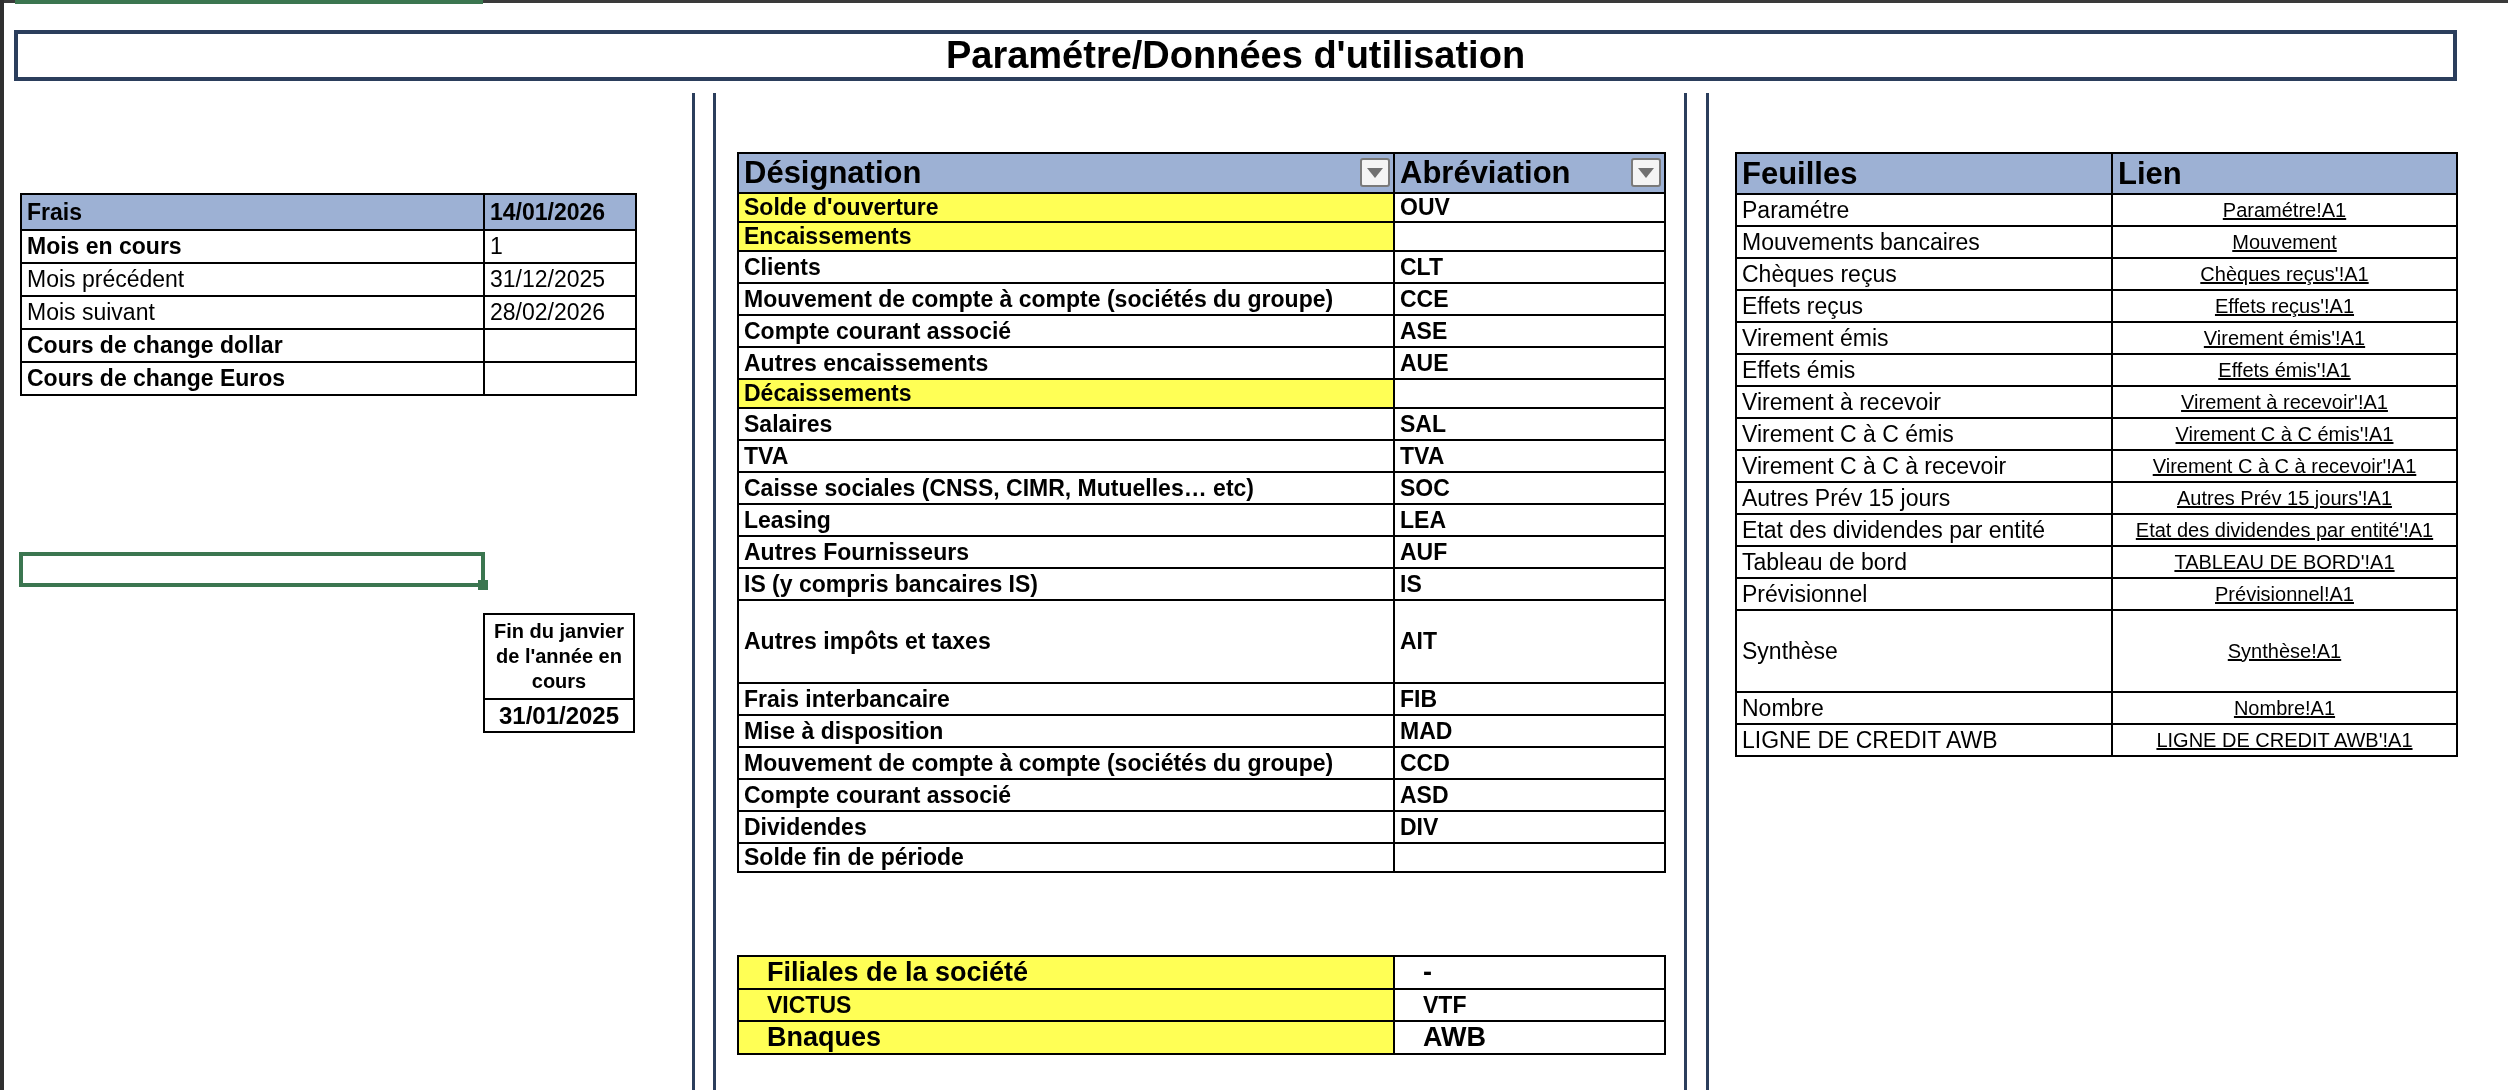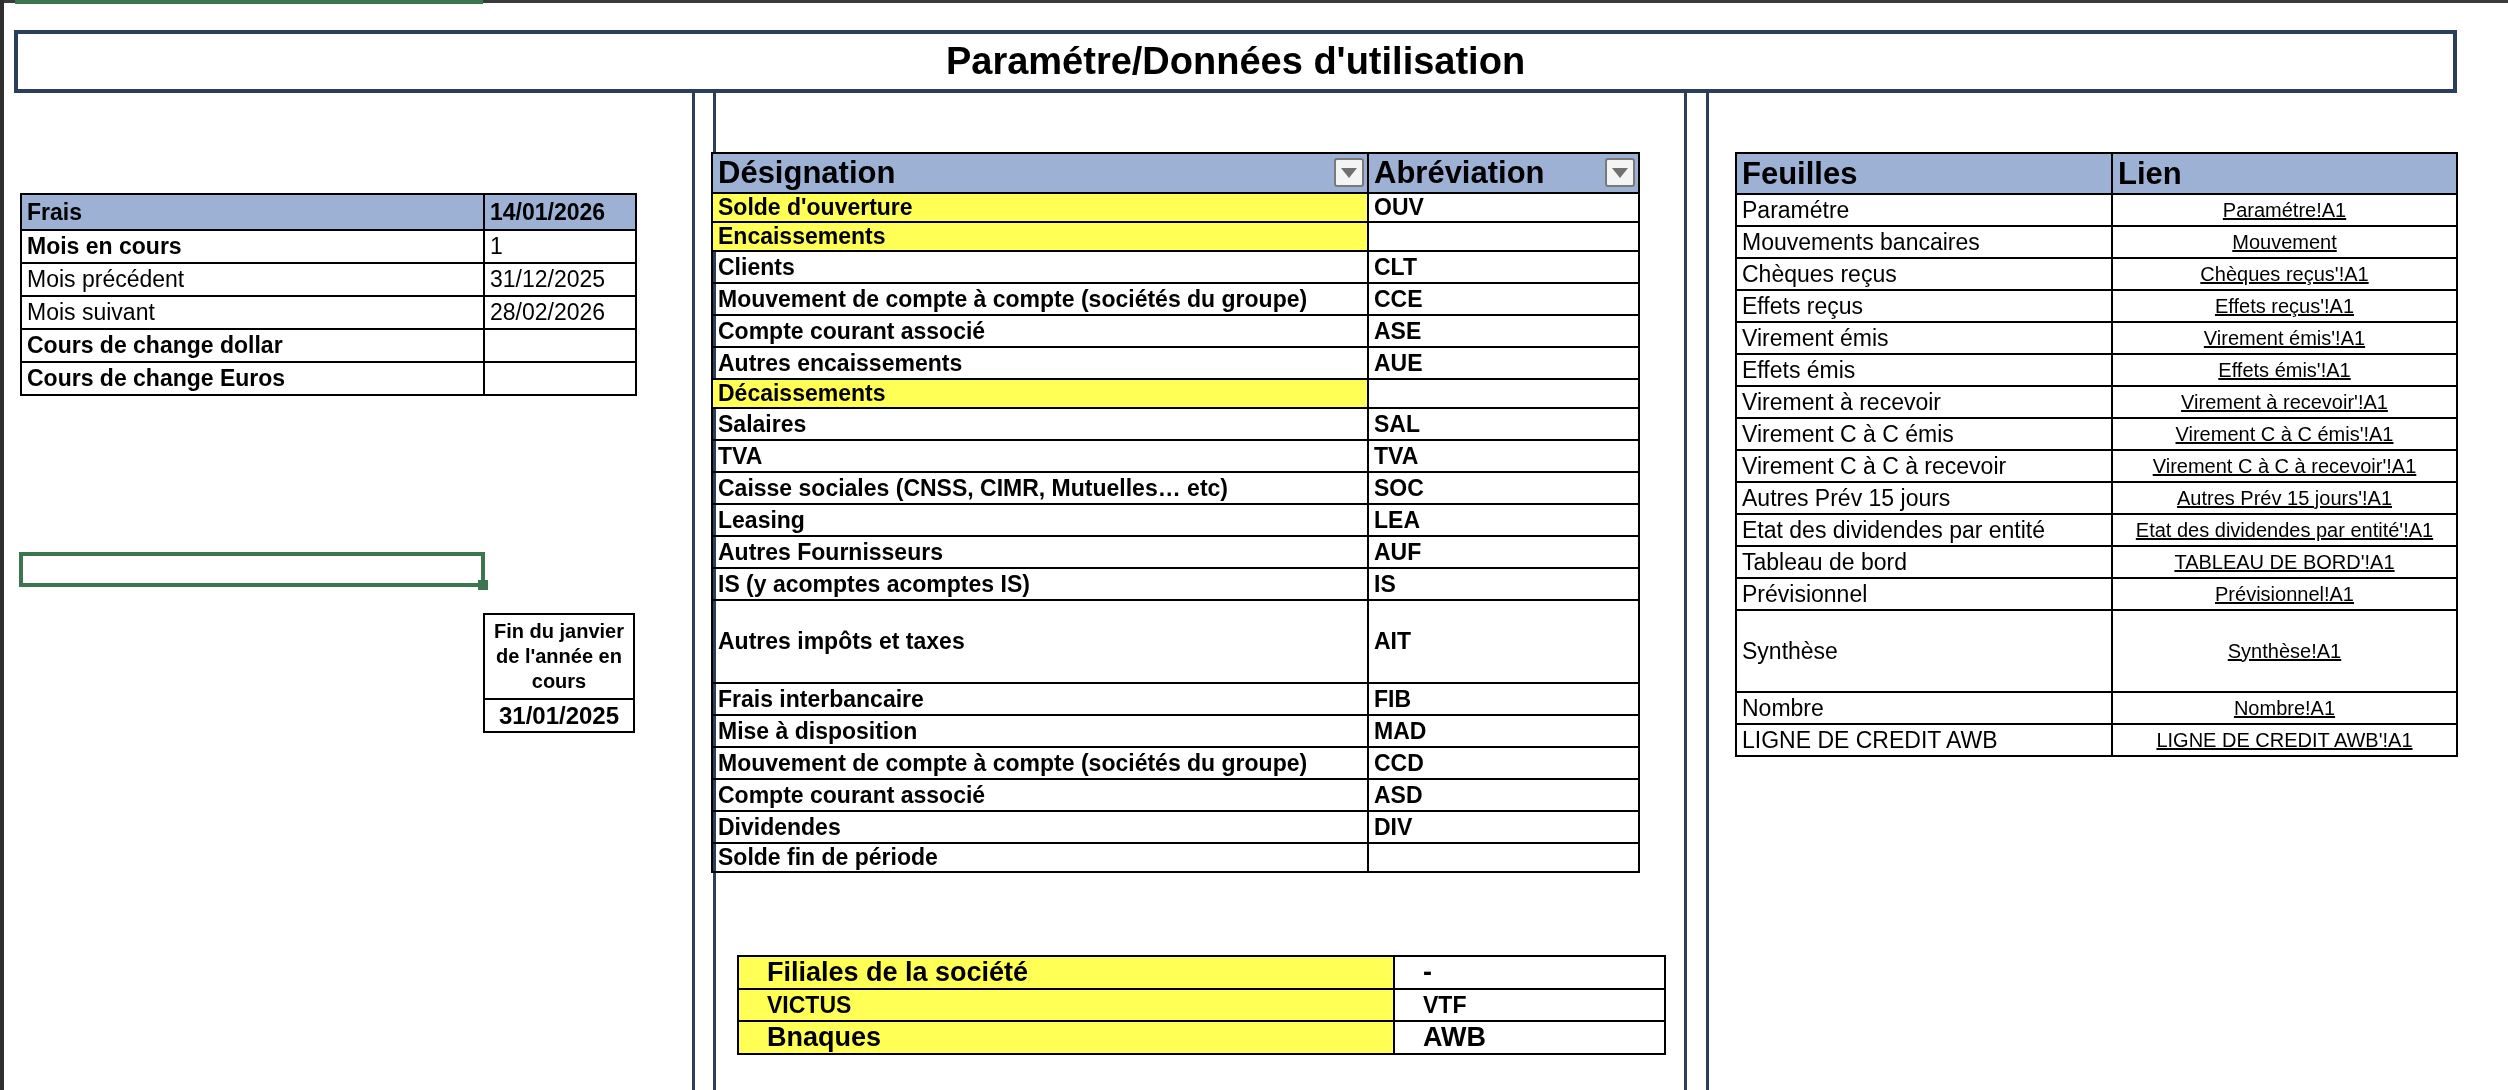--- a/index.html
+++ b/index.html
@@ -9,21 +9,21 @@
     font-family:"Liberation Sans", sans-serif;
     color:#000;
   }
   .abs { position:absolute; box-sizing:border-box; }
   
   #top-strip { left:0; top:0; width:2508px; height:3px; background:#3a3a3a; }
   #top-strip-sel { left:15px; top:0; width:468px; height:4px; background:#3b7650; }
   #left-gutter { left:0; top:0; width:4px; height:1090px; background:#2f2f2f; }
 
   #title-box {
-    left:14px; top:30px; width:2443px; height:63px;
+    left:14px; top:30px; width:2443px; height:51px;
     border:4px solid #2b3e5c; display:flex; align-items:center; justify-content:center;
     font-weight:bold; font-size:38px;
   }
   .vline { width:3px; background:#2b3e5c; top:93px; height:997px; }
 
   table { border-collapse:collapse; position:absolute; table-layout:fixed; }
   td { border:2px solid #000; padding:0 5px; box-sizing:border-box; white-space:nowrap; overflow:hidden; }
   .hdr td { background:#9db1d4; font-weight:bold; }
   .yellow { background:#ffff55; }
   .b { font-weight:bold; }
@@ -38,21 +38,21 @@
   #fin-janvier-table td { text-align:center; font-weight:bold; }
   #fin-janvier-label { height:85px; font-size:20px; line-height:25px; white-space:normal !important; padding:0 2px !important; }
   #fin-janvier-value { height:33px; font-size:24px; }
 
   #selected-cell {
     left:19px; top:552px; width:466px; height:35px; border:4px solid #3b7650;
   }
   #selected-cell-handle { left:478px; top:580px; width:10px; height:10px; background:#3b7650; }
 
   
-  #designation-table { left:711px; top:152px; width:927px; }
+  #designation-table { left:737px; top:152px; width:927px; }
   #designation-table td { height:32px; font-size:23px; font-weight:bold; }
   #designation-table .hdr td { height:40px; font-size:31px; position:relative; }
   #designation-table .big td { height:20px; font-size:23px; }
   #designation-table .tall td { height:83px; }
   .filter-btn {
     position:absolute; right:3px; top:4px; width:30px; height:29px;
     background:#f4f4f4; border:2px solid #7a7a7a; border-radius:3px; box-sizing:border-box;
     display:flex; align-items:center; justify-content:center; cursor:pointer;
   }
   .filter-btn span { width:0; height:0; border-left:8px solid transparent; border-right:8px solid transparent; border-top:10px solid #707070; }
@@ -196,21 +196,21 @@
       </tr>
       <tr>
         <td>Leasing</td>
         <td class="c">LEA</td>
       </tr>
       <tr>
         <td>Autres Fournisseurs</td>
         <td class="c">AUF</td>
       </tr>
       <tr>
-        <td>IS (y acomptes acomptes IS)</td>
+        <td>IS (y compris bancaires IS)</td>
         <td class="c">IS</td>
       </tr>
       <tr class="tall">
         <td>Autres impôts et taxes</td>
         <td class="c">AIT</td>
       </tr>
       <tr>
         <td>Frais interbancaire</td>
         <td class="c">FIB</td>
       </tr>

